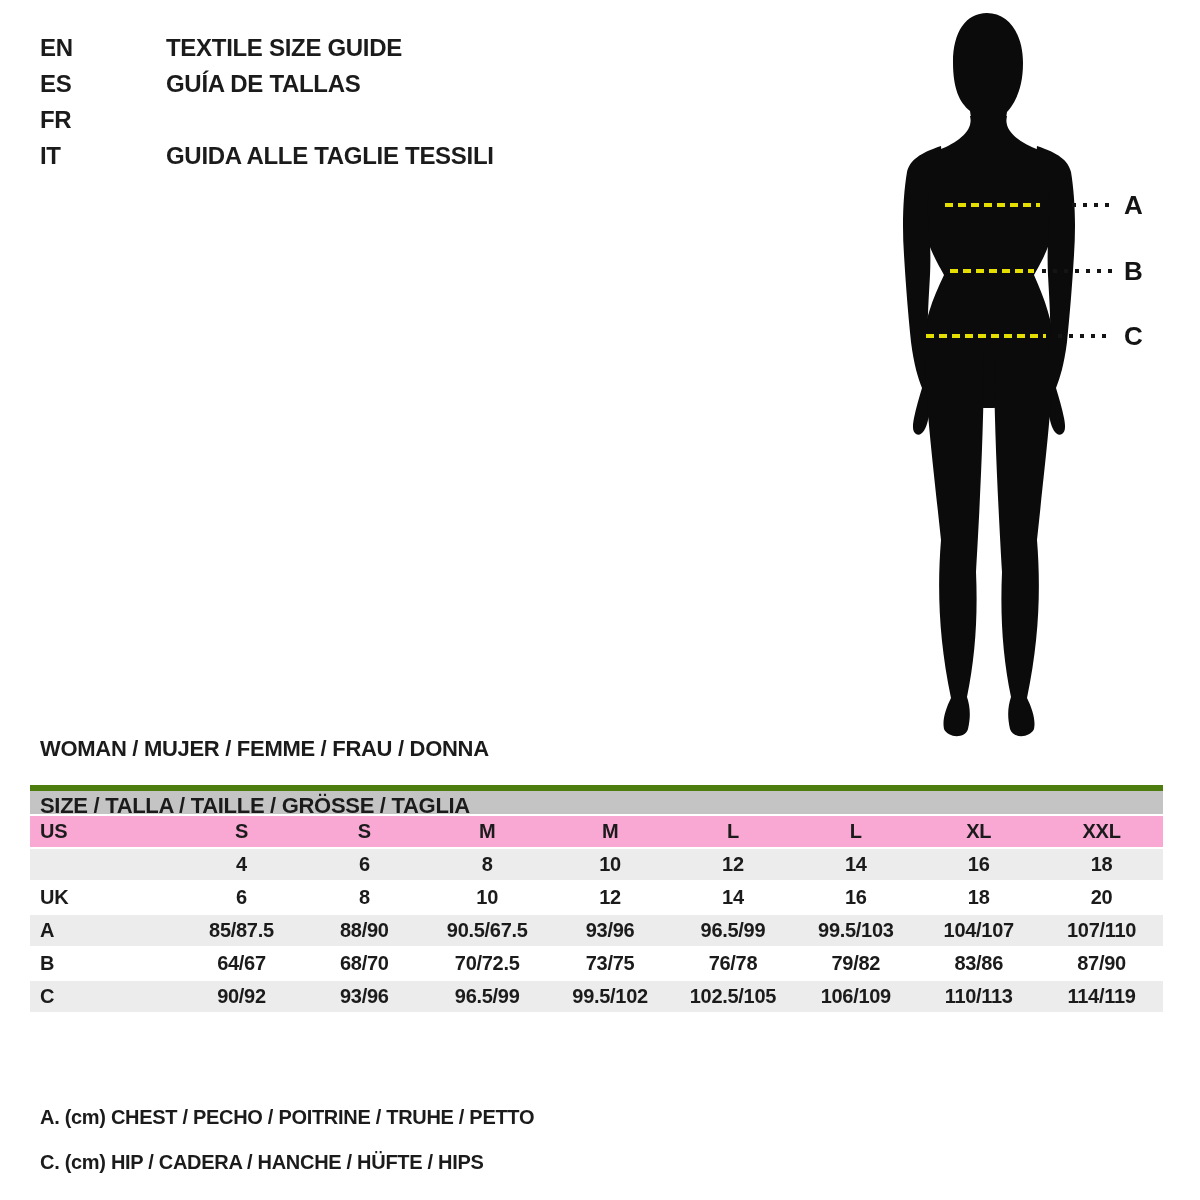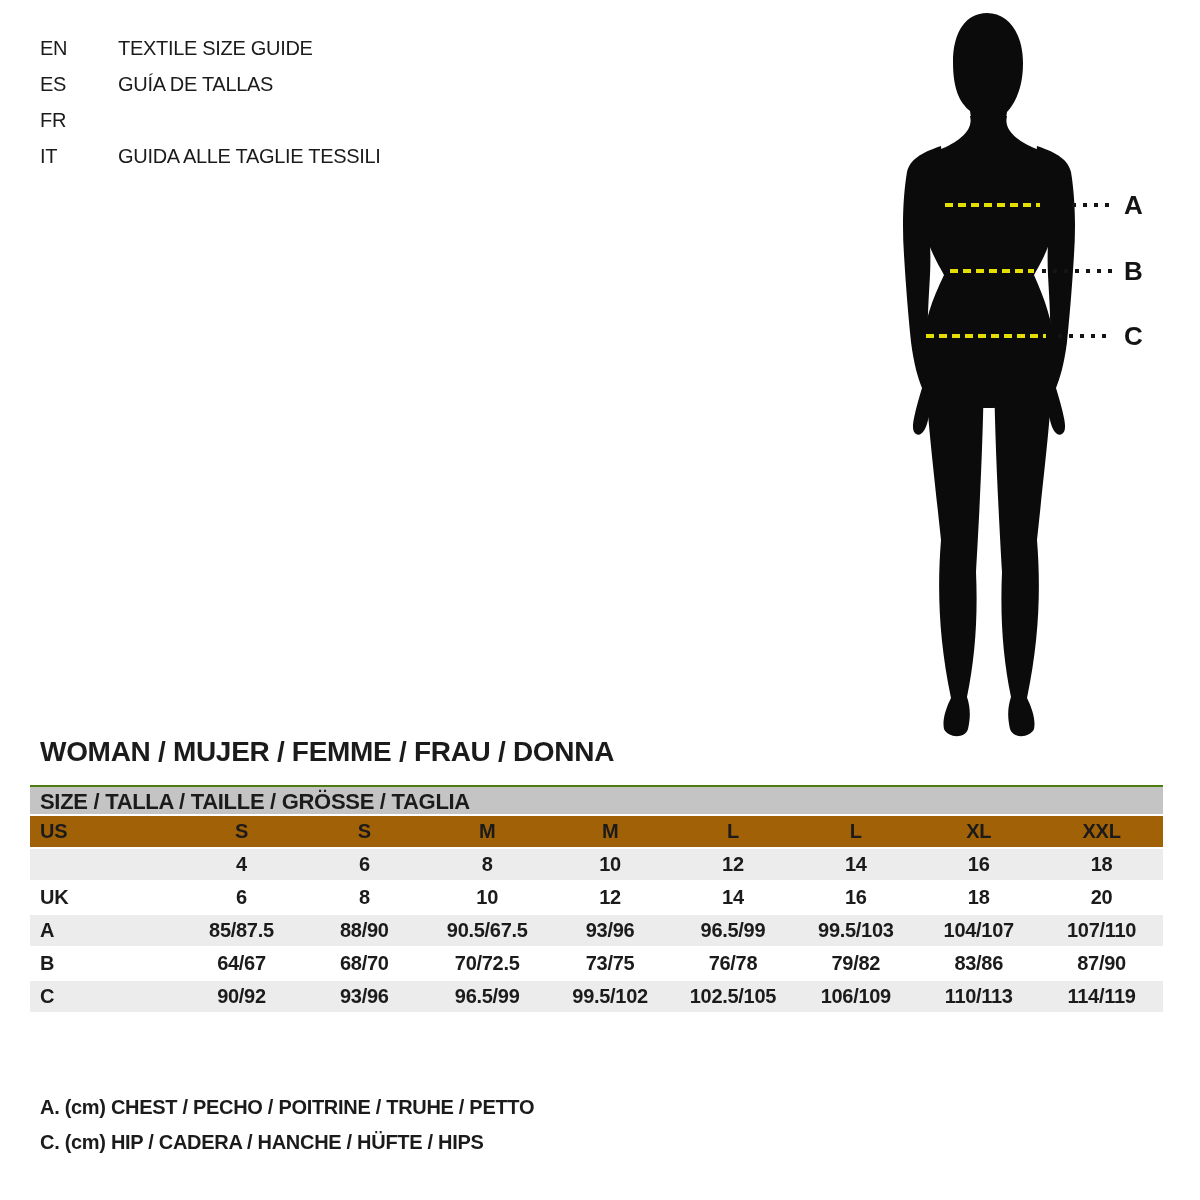--- a/index.html
+++ b/index.html
@@ -9,46 +9,46 @@
     font-family:"Liberation Sans","DejaVu Sans",sans-serif;
     color:#1b1b1b;
     position:relative;
     overflow:hidden;
     -webkit-font-smoothing:antialiased;
   }
   .abs{position:absolute;}
 
   
   #lang-block{left:40px;top:30px;}
-  .lang-row{display:flex;line-height:36px;font-size:20px;font-weight:normal;letter-spacing:-0.3px;}
+  .lang-row{display:flex;line-height:36px;font-size:24px;font-weight:bold;letter-spacing:-0.3px;gap:48px;}
   .lang-code{width:78px;flex:0 0 78px;}
   .lang-label{white-space:nowrap;}
 
   
   #figure-wrap{left:860px;top:0;width:340px;height:760px;}
 
   
-  #woman-title{left:40px;top:736px;font-size:28px;font-weight:bold;letter-spacing:-0.3px;}
+  #woman-title{left:40px;top:736px;font-size:22px;font-weight:bold;letter-spacing:-0.3px;}
 
   
   #size-table{left:30px;top:785px;width:1133px;}
   #size-table-header{
     height:29px;line-height:29px;
     font-size:22px;font-weight:bold;letter-spacing:-0.3px;
     padding-left:10px;
-    border-top:2px solid #4d7c0f;
+    border-top:6px solid #4d7c0f;
     box-sizing:border-box;
   }
   .trow{display:flex;height:31px;line-height:31px;margin-top:2px;font-size:20px;font-weight:bold;letter-spacing:-0.3px;}
   .trow .label-cell{flex:0 0 150px;padding-left:10px;box-sizing:border-box;text-align:left;}
   .trow .val-cell{flex:1 1 0;text-align:center;}
 
   
   #legend-block{left:40px;top:1090px;}
-  .legend-line{line-height:35px;font-size:20px;font-weight:bold;letter-spacing:-0.3px;white-space:nowrap;}
+  .legend-line{line-height:35px;font-size:20px;font-weight:bold;letter-spacing:-0.3px;white-space:nowrap;margin-top:10px;}
 </style>
 </head>
 <body>
 
 <div id="lang-block" class="abs">
     <div class="lang-row">
       <span class="lang-code">EN</span>
       <span class="lang-label">TEXTILE SIZE GUIDE</span>
     </div>
     <div class="lang-row">
@@ -86,21 +86,21 @@
       <text x="264" y="345" font-size="26" font-weight="bold" fill="#141414">C</text>
     </g>
   </svg>
 </div>
 
 <div id="woman-title" class="abs">WOMAN / MUJER / FEMME / FRAU / DONNA</div>
 
 <div id="size-table" class="abs">
   <div id="size-table-header" style="background: rgb(196, 196, 196);">SIZE / TALLA / TAILLE / GRÖSSE / TAGLIA</div>
   <div id="size-table-rows">
-      <div class="trow" style="background: #a16207; align-items: flex-end;">
+      <div class="trow" style="background: #f9a8d4; align-items: flex-end;">
         <div class="label-cell">US</div>
         <div class="val-cell">S</div>
         <div class="val-cell">S</div>
         <div class="val-cell">M</div>
         <div class="val-cell">M</div>
         <div class="val-cell">L</div>
         <div class="val-cell">L</div>
         <div class="val-cell">XL</div>
         <div class="val-cell">XXL</div>
       </div>

